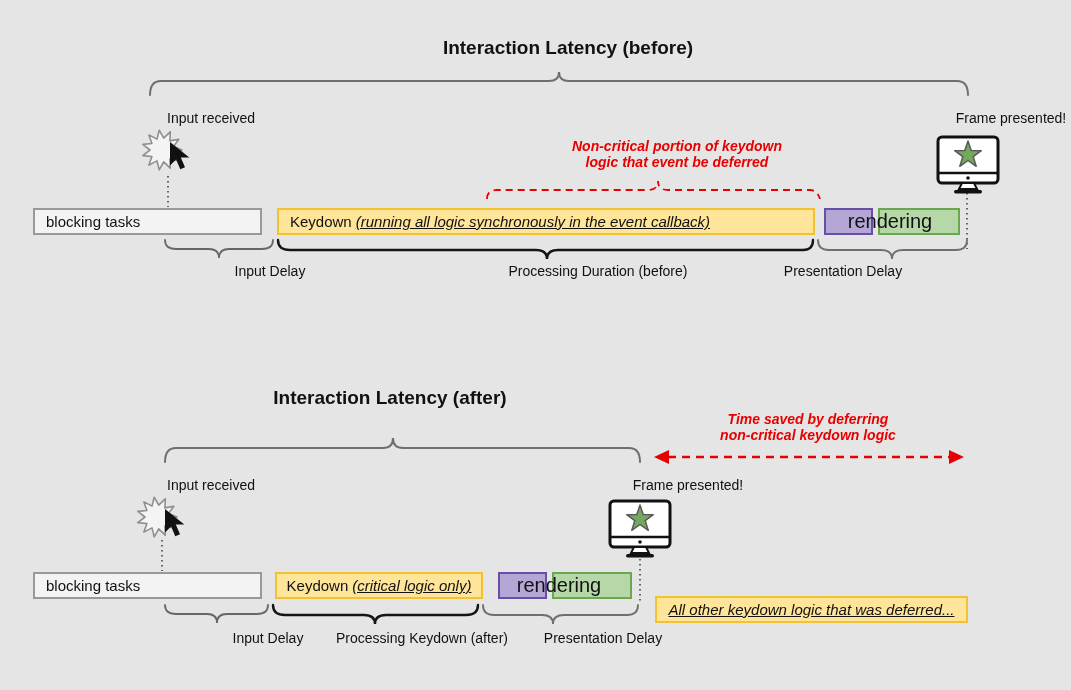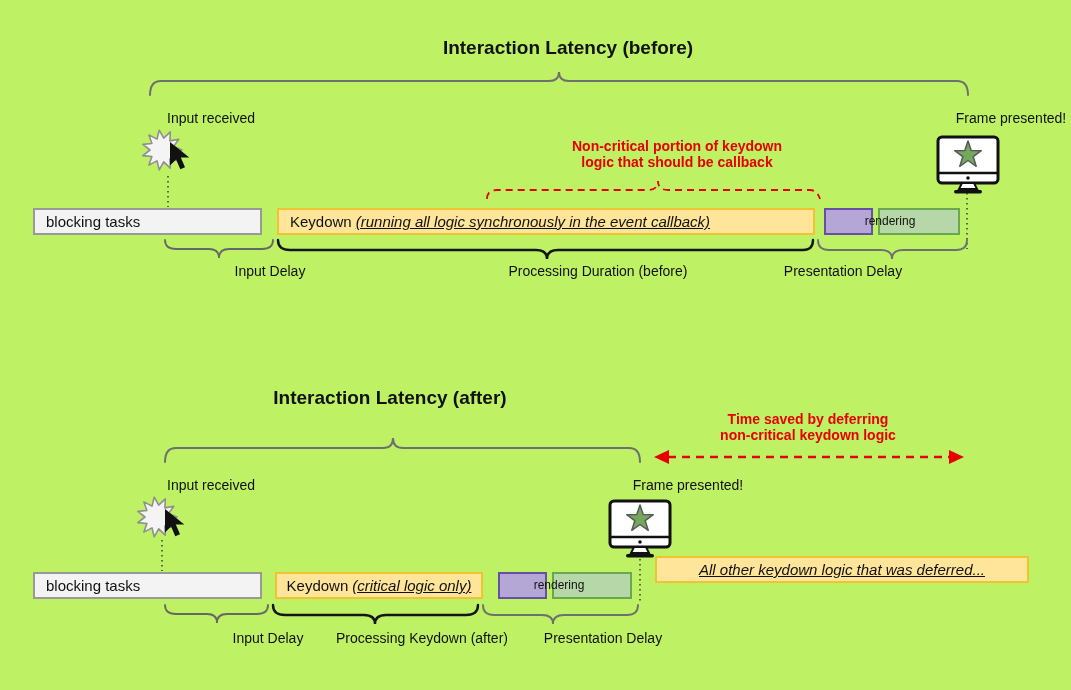--- a/index.html
+++ b/index.html
@@ -1,47 +1,47 @@
 <!DOCTYPE html>
 <html style="--yellow_fill: #ffe599; --yellow_border: #f1c232; --purple_fill: #b4a7d6; --purple_border: #674ea7; --green_fill: #b6d7a8; --green_border: #6aa84f; --gray_fill: #f3f3f3; --gray_border: #999999; --red: #e80000; --brace_gray: #6f6f6f; --brace_dark: #1a1a1a; --star_green: #74a85e;"><head>
 <meta charset="utf-8">
 <style>
   html,body{margin:0;padding:0;background:#ffffff;}
   .canvas{
-    position:relative;width:1071px;height:690px;background:#bef264;
+    position:relative;width:1071px;height:690px;background:#e5e5e5;
     font-family:"Liberation Sans",sans-serif;color:#111;overflow:hidden;
   }
   svg.layer{position:absolute;left:0;top:0;width:1071px;height:690px;z-index:1;}
   .icon-svg{position:absolute;z-index:2;}
   .title{
     position:absolute;transform:translateX(-50%);font-weight:bold;font-size:19px;
     white-space:nowrap;z-index:3;
   }
   .lbl{
     position:absolute;transform:translateX(-50%);font-size:14px;white-space:nowrap;z-index:3;margin-left:48px;
   }
   .red-note{
     position:absolute;transform:translateX(-50%);font-size:14px;font-weight:bold;
-    color:var(--red);white-space:nowrap;line-height:16px;
+    font-style:italic;color:var(--red);white-space:nowrap;line-height:16px;
     text-align:center;z-index:3;
   }
   .bar{
     position:absolute;box-sizing:border-box;height:27px;border:2px solid;
     display:flex;align-items:center;font-size:15px;z-index:2;white-space:nowrap;
   }
   .bar.pad{padding-left:11px;align-items:center;}
   .bar.center{justify-content:center;}
   .bar.gray{background:var(--gray_fill);border-color:var(--gray_border);}
   .bar.yellow{background:var(--yellow_fill);border-color:var(--yellow_border);}
   .bar.purple{background:var(--purple_fill);border-color:var(--purple_border);}
   .bar.green{background:var(--green_fill);border-color:var(--green_border);}
   .bar .it{font-style:italic;text-decoration:underline;}
   .bar .pre{margin-right:4px;}
   .overlay-txt{
-    position:absolute;transform:translateX(-50%);font-size:12px;z-index:4;
+    position:absolute;transform:translateX(-50%);font-size:20px;z-index:4;
     line-height:27px;height:27px;white-space:nowrap;
   }
 </style>
 </head>
 <body>
 
 <div class="canvas">
 
   <svg class="layer">
 
@@ -64,21 +64,21 @@
     <path d="M 483,605 Q 483,615 494,615 L 542,615 Q 553,615 553,624 Q 553,615 564,615 L 627,615 Q 638,615 638,605" fill="none" stroke="#6f6f6f" stroke-width="1.8" stroke-linecap="round"></path>
   </svg>
 
   <div class="title" style="left:568px;top:37px">Interaction Latency (before)</div>
 
   <div class="lbl" style="left:163px;top:110px">Input received</div>
   <div class="lbl" style="left:963px;top:110px">Frame presented!</div>
 
   <div class="red-note" style="left:677px;top:138px">
     <span>Non-critical portion of keydown</span><br>
-    <span>logic that should be callback</span>
+    <span>logic that event be deferred</span>
   </div>
 
   <svg class="icon-svg" style="left:140px;top:127px" width="58" height="52" viewBox="0 0 58 52">
     <polygon points="42,23 33.5,26.4 38.8,33.8 29.9,32.1 30.3,41.2 23.7,34.9 19.2,42.8 17,33.9 8.9,38.1 11.9,29.5 2.8,28.6 10,23 2.8,17.4 11.9,16.5 8.9,7.9 17,12.1 19.2,3.2 23.7,11.1 30.3,4.8 29.9,13.9 38.8,12.2 33.5,19.6" fill="#f4f4f4" stroke="#8f8f8f" stroke-width="1.6" stroke-linejoin="round"></polygon>
     <polygon points="30,15 30,38.6 36.1,32.5 40.3,42.3 45,40.3 40.8,30.5 49.3,30.5" fill="#111"></polygon>
   </svg>
 
   <svg class="icon-svg" style="left:936px;top:135px" width="64" height="60" viewBox="0 0 64 60">
     <rect x="2" y="2" width="60" height="46" rx="4" fill="#fff" stroke="#111" stroke-width="3"></rect>
     <line x1="3" y1="38" x2="61" y2="38" stroke="#111" stroke-width="2.5"></line>
@@ -130,21 +130,21 @@
   <div class="bar gray pad" style="left:33px;top:572px;width:229px">
     <span>blocking tasks</span>
   </div>
   <div class="bar yellow center" style="left:275px;top:572px;width:208px">
     <span class="pre">Keydown</span>
     <span class="it">(critical logic only)</span>
   </div>
   <div class="bar purple" style="left:498px;top:572px;width:49px"></div>
   <div class="bar green" style="left:552px;top:572px;width:80px"></div>
   <div class="overlay-txt" style="left:559px;top:572px">rendering</div>
-  <div class="bar yellow center it" style="left:655px;top:556px;width:374px">
+  <div class="bar yellow center it" style="left:655px;top:596px;width:313px">
     <span class="it">All other keydown logic that was deferred...</span>
   </div>
 
   <div class="lbl" style="left:220px;top:630px">Input Delay</div>
   <div class="lbl" style="left:374px;top:630px">Processing Keydown (after)</div>
   <div class="lbl" style="left:555px;top:630px">Presentation Delay</div>
 
 </div>
 
 </body></html>

